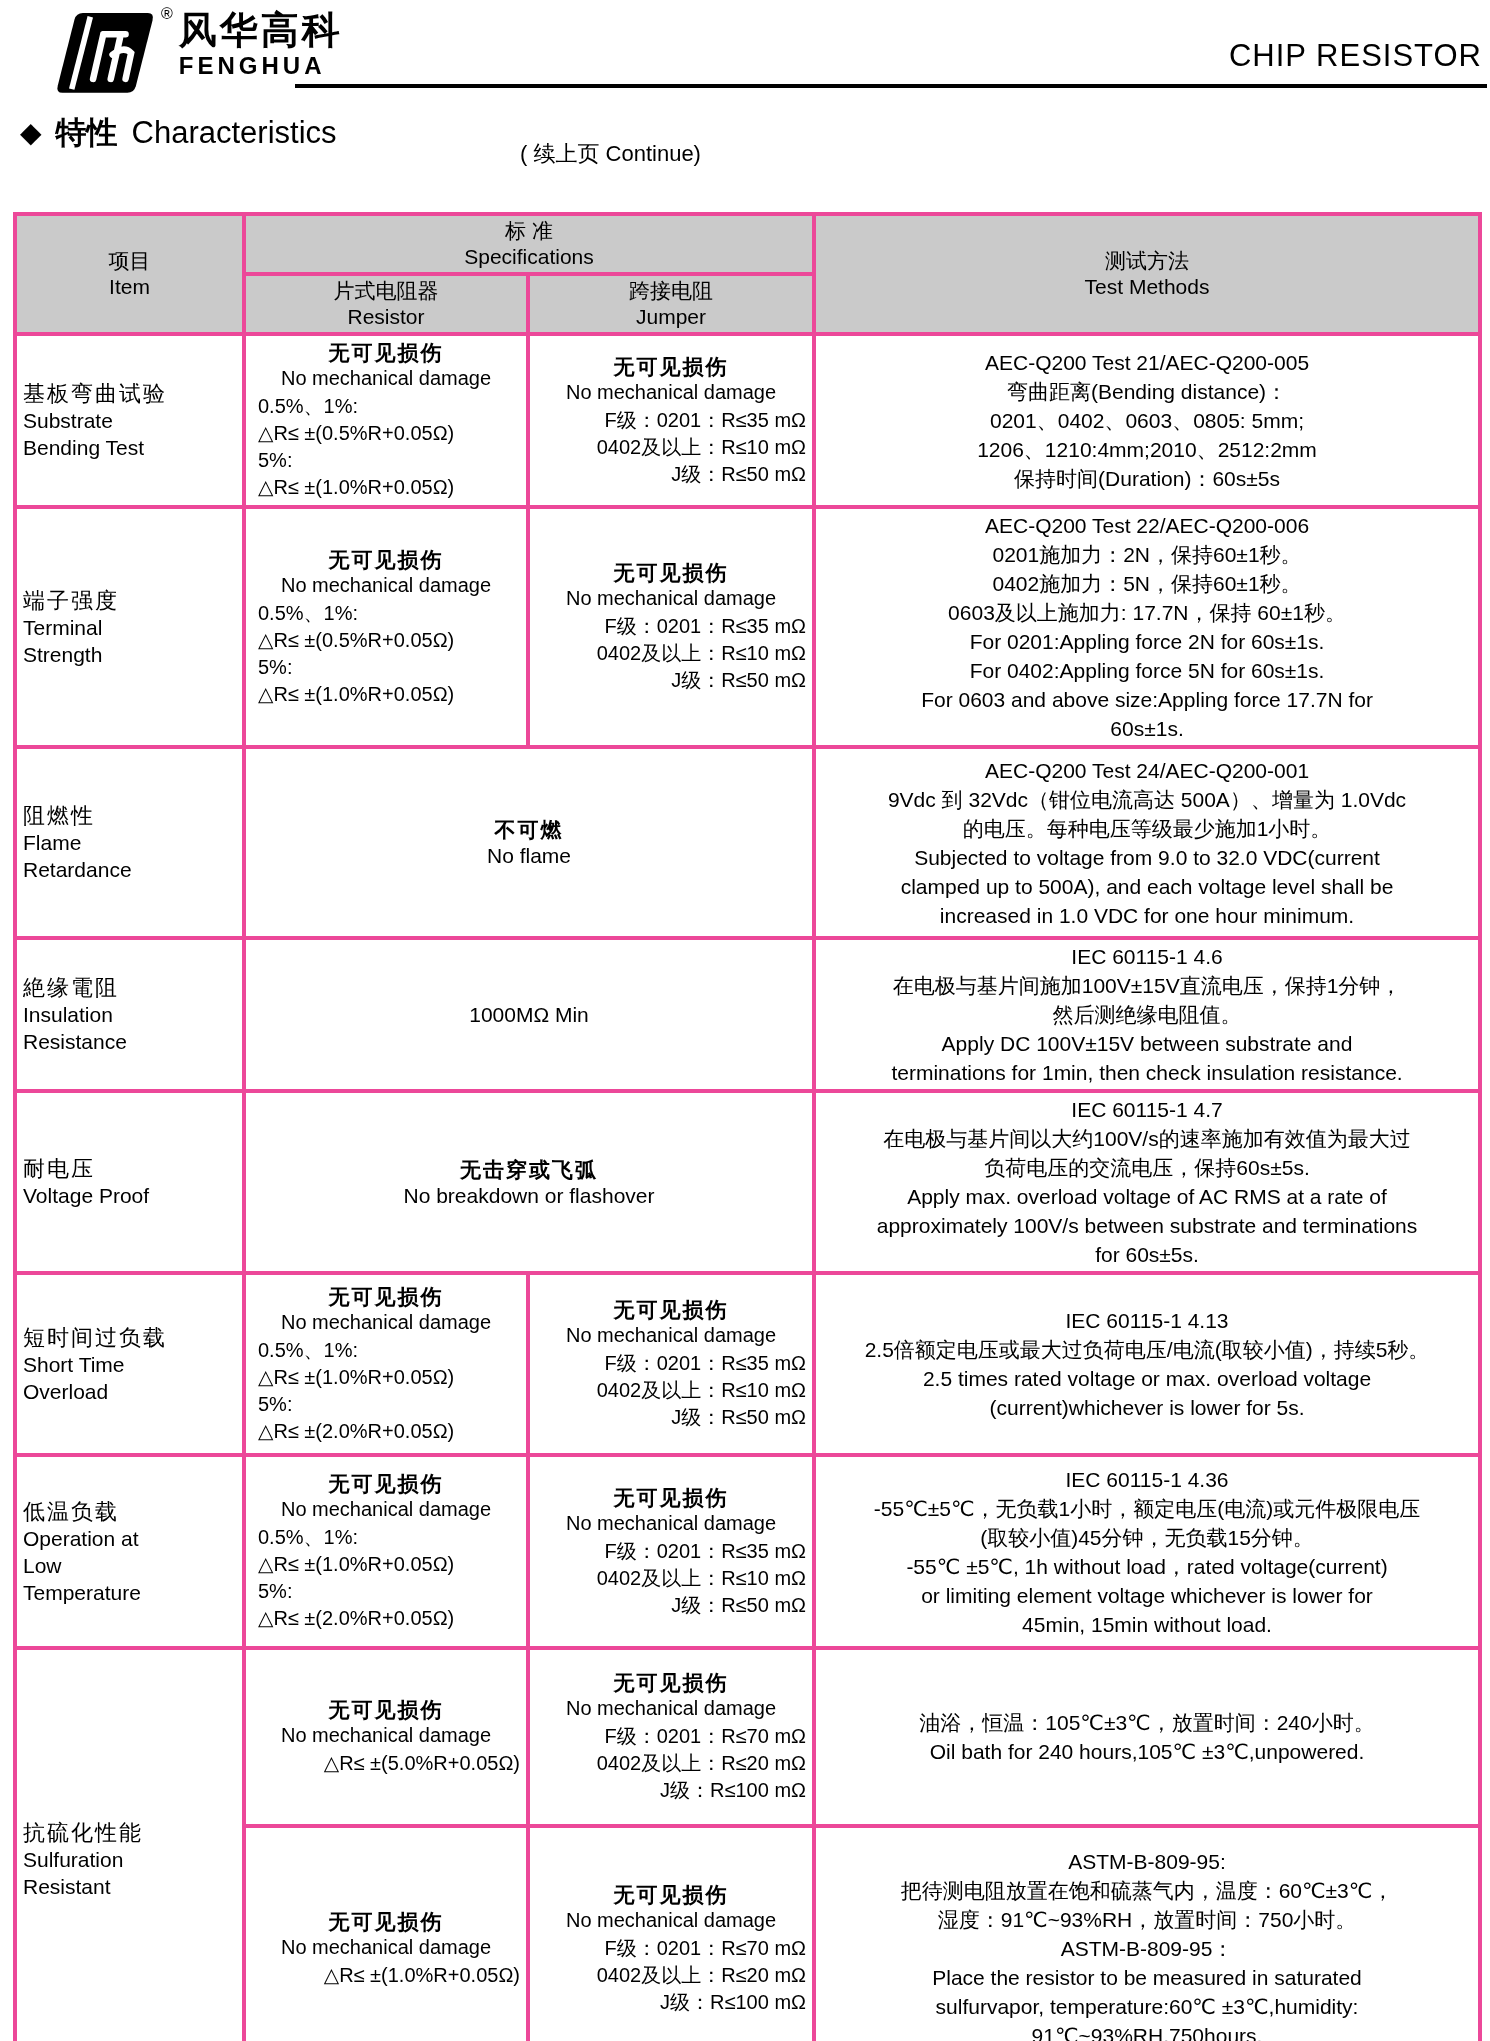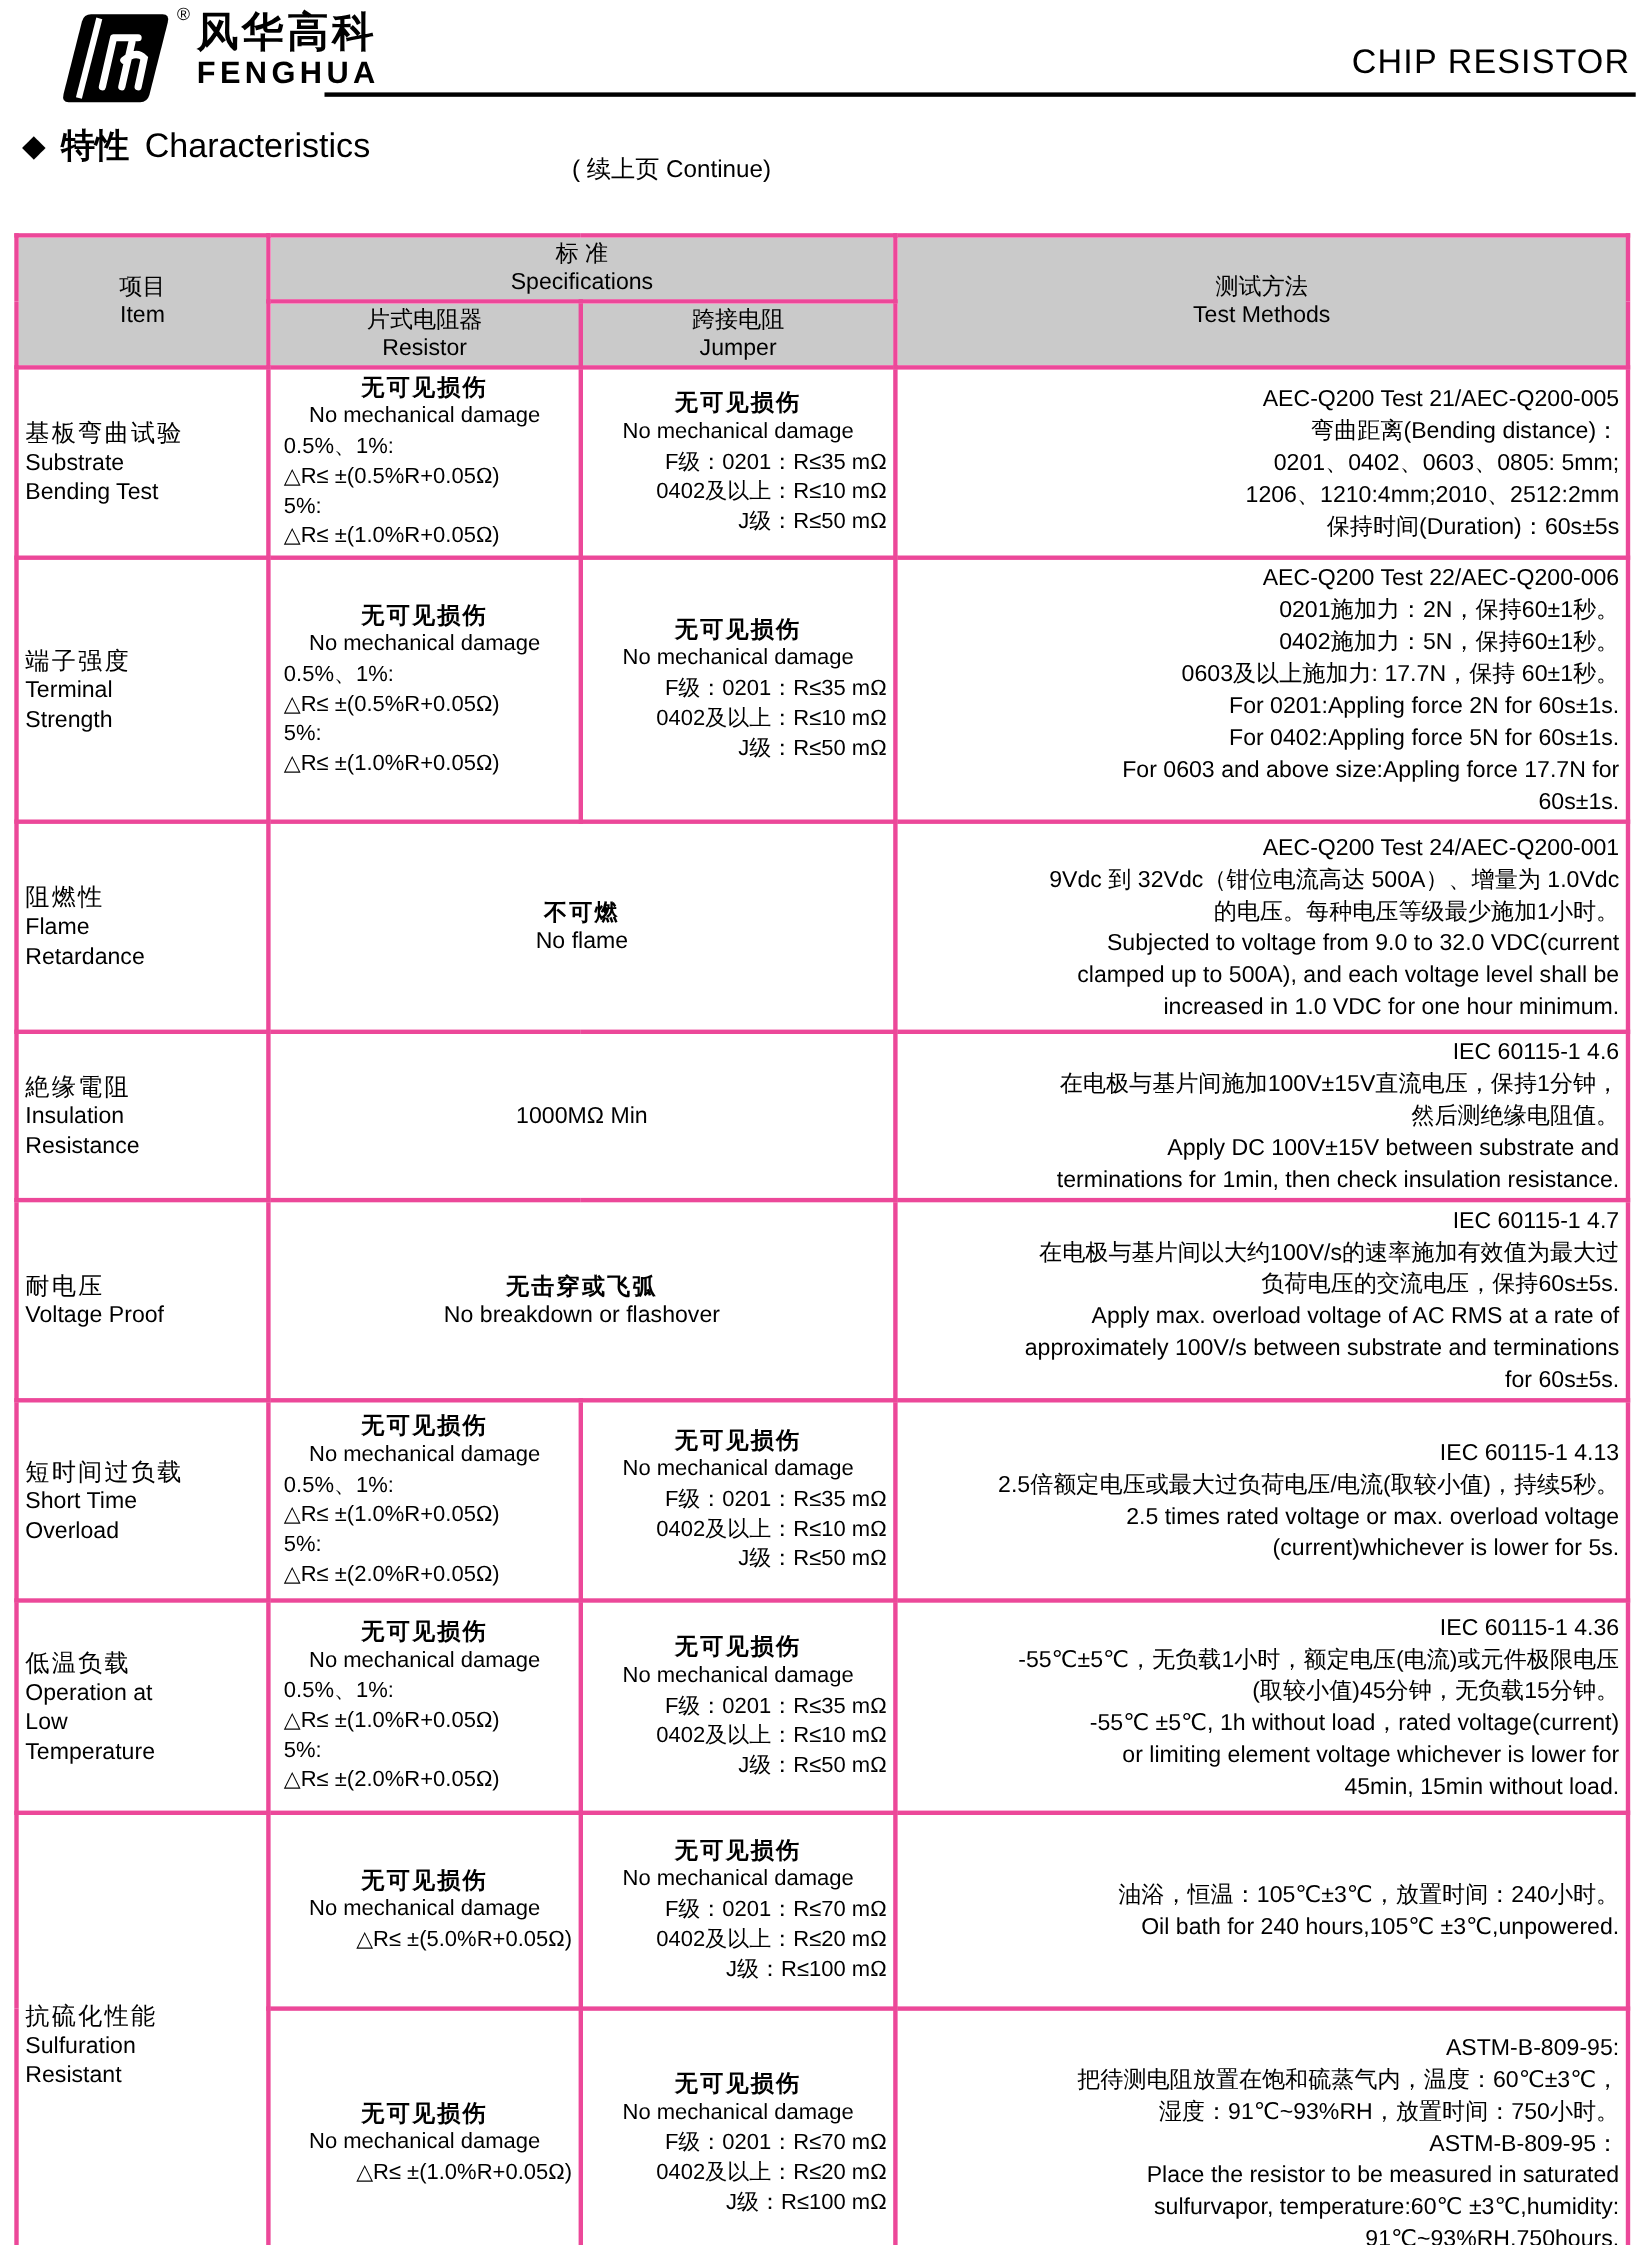--- a/index.html
+++ b/index.html
@@ -9,21 +9,21 @@
     color:#000;
   }
   .page{position:relative;width:1490px;height:2041px;overflow:hidden;background:#fff;}
 
   
   .logo-wrap{position:absolute;left:55px;top:6px;display:flex;align-items:flex-start;}
   .logo-mark{display:block;}
   .reg-mark{font-size:16px;line-height:16px;margin:0 6px 0 2px;}
   .logo-text{margin-top:4px;}
   .logo-zh{font-size:38px;font-weight:bold;letter-spacing:3px;line-height:40px;}
-  .logo-en{font-size:28px;font-weight:bold;letter-spacing:4px;line-height:32px;}
+  .logo-en{font-size:24px;font-weight:bold;letter-spacing:4px;line-height:32px;}
   .doc-title{position:absolute;right:8px;top:38px;font-size:31px;letter-spacing:1px;}
   .header-rule{position:absolute;left:295px;top:84px;width:1192px;height:4px;background:#000;}
 
   
   .section-title{position:absolute;left:20px;top:112px;font-size:31px;font-weight:bold;display:flex;align-items:center;gap:14px;}
   .diamond{font-size:28px;line-height:28px;}
   .sec-en{font-weight:normal;}
   .continue-note{position:absolute;left:520px;top:139px;font-size:22px;}
 
   
@@ -57,21 +57,21 @@
 
   .spec-cell{text-align:center;font-size:20px;}
   .spec-zh{font-weight:bold;font-size:21px;letter-spacing:2px;line-height:26px;}
   .spec-en{font-size:20px;line-height:24px;}
   .spec-lines{text-align:left;font-size:20px;line-height:27px;margin-top:3px;padding-left:6px;}
   .spec-lines.centered{text-align:right;padding-left:0;}
   .merged-cell{text-align:center;}
   .merged-zh{font-size:21px;font-weight:bold;letter-spacing:2px;line-height:27px;}
   .merged-en{font-size:21px;line-height:26px;}
 
-  .test-cell{text-align:right;font-size:21px;line-height:29px;padding-left:10px;padding-right:4px;}
+  .test-cell{text-align:center;font-size:21px;line-height:29px;padding-left:10px;padding-right:4px;}
 </style>
 </head>
 <body>
 
 <div class="page">
 
   <div class="logo-wrap">
     <svg class="logo-mark" width="104" height="92" viewBox="0 0 112 98">
       <path d="M30 7 L100 7 Q107 7 105 15 L87 86 Q85 93 78 93 L8 93 Q1 93 3 85 L21 14 Q23 7 30 7 Z" fill="#000"></path>
       <path d="M38 11 L18 89" stroke="#fff" stroke-width="6" fill="none"></path>

